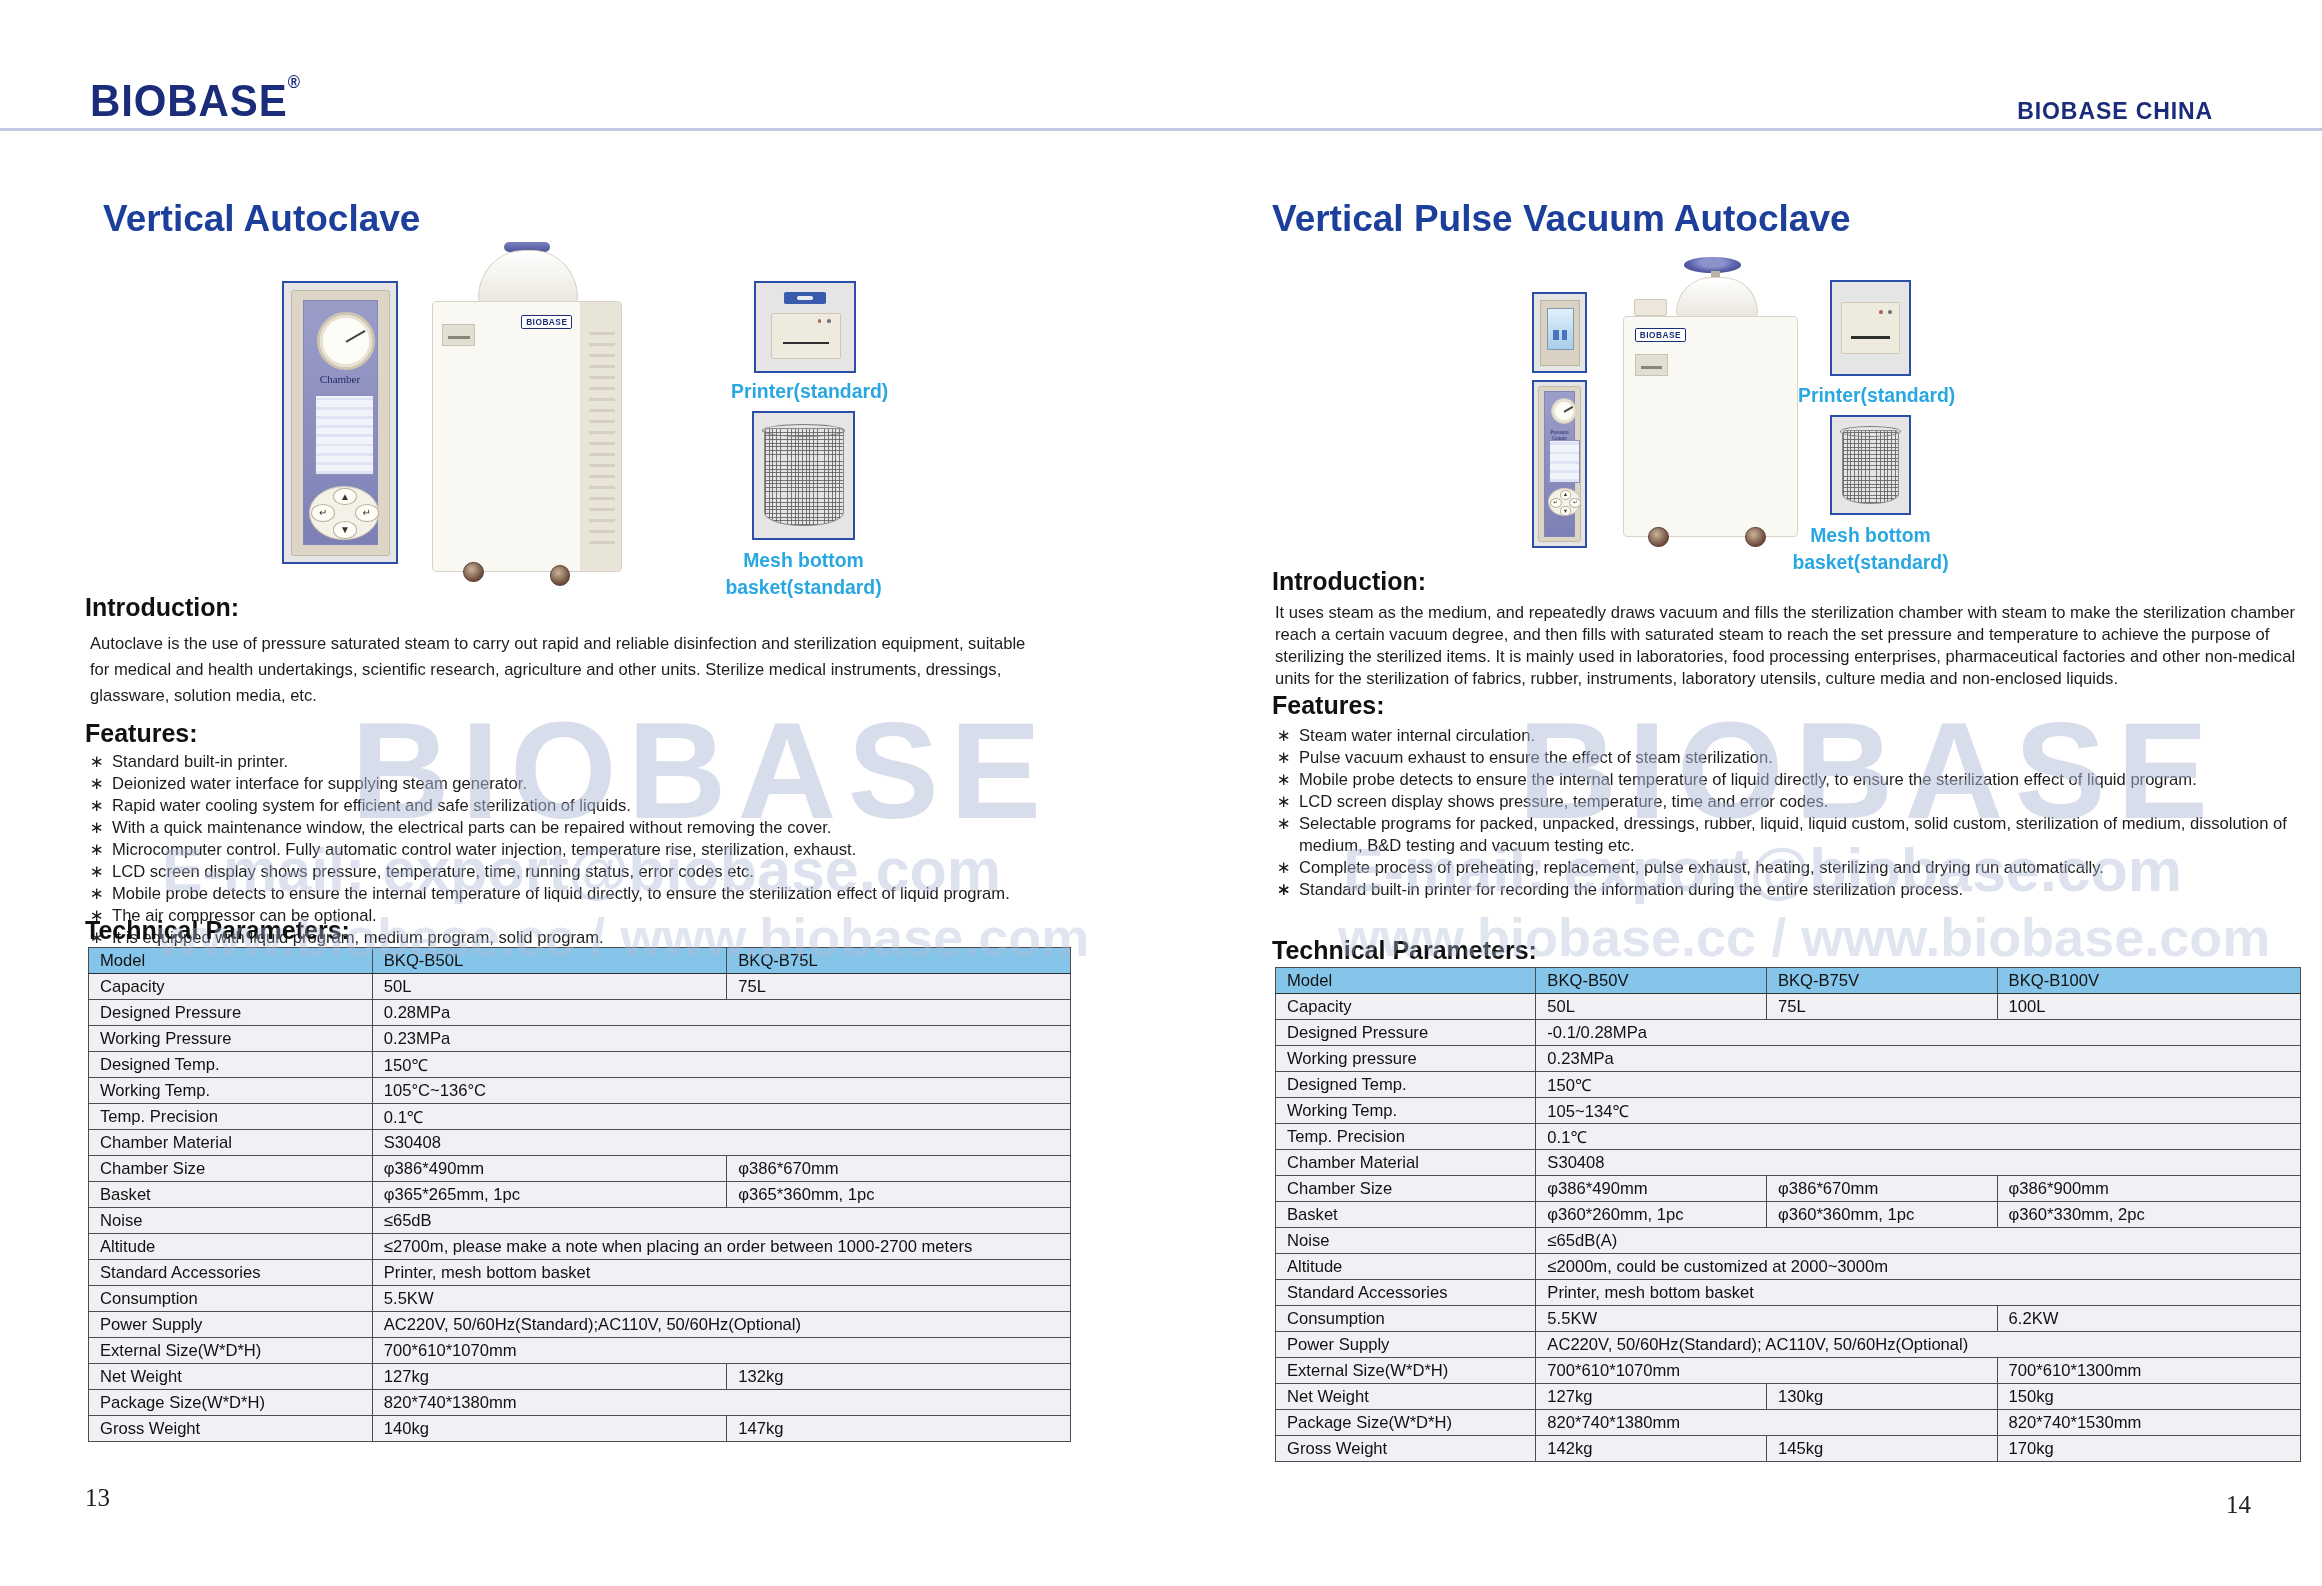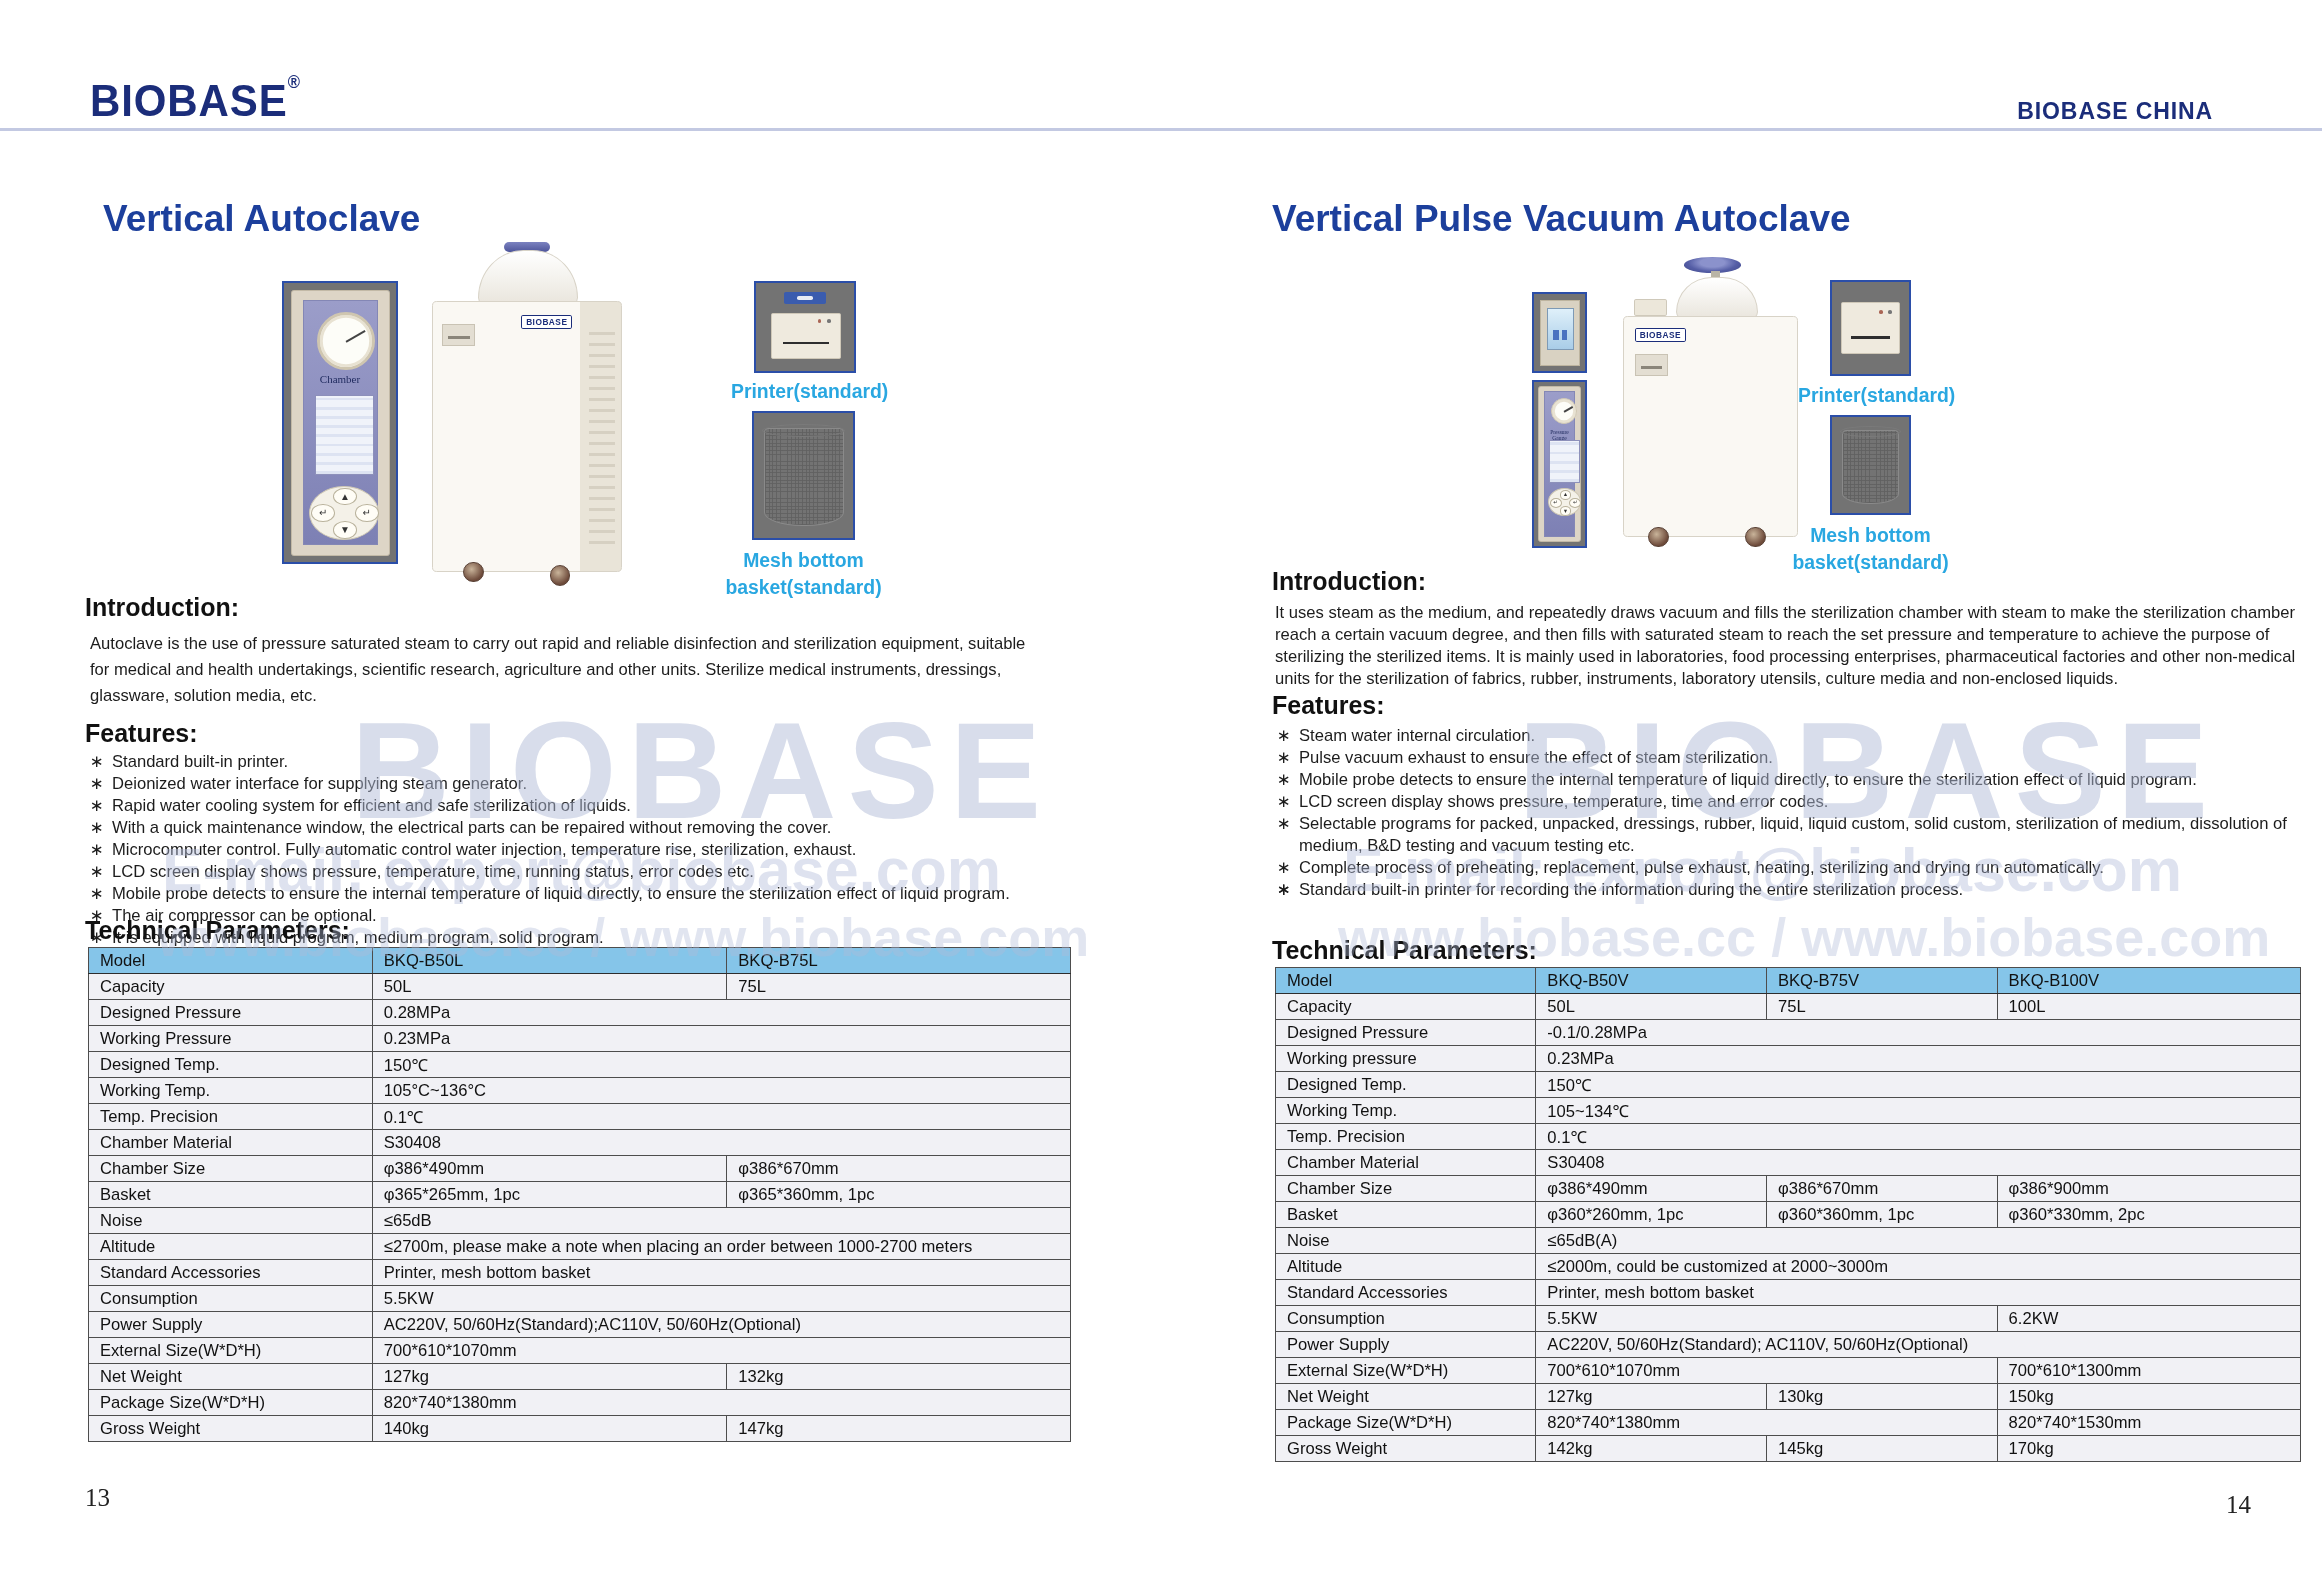--- a/index.html
+++ b/index.html
@@ -34,21 +34,21 @@
 
   
   .tbl-wrap{position:absolute;z-index:2;}
   .tbl-wrap table{border-collapse:collapse;width:100%;table-layout:fixed;border:1.8px solid #2d2d2d;}
   .tbl-wrap th,.tbl-wrap td{border:0.9px solid #4d4d4d;height:25px;padding:0 5.5px 0 11px;
       font-size:16.6px;font-weight:normal;text-align:left;color:#111;overflow:hidden;white-space:nowrap;}
   .tbl-wrap thead th{background:#85c5e9;border-bottom:1.8px solid #2d2d2d;}
   .tbl-wrap tbody td{background:#f1f1f5;}
 
   
-  .frame{position:absolute;border:2.8px solid #2b4ea8;background:#737373;box-sizing:border-box;z-index:2;}
+  .frame{position:absolute;border:2.8px solid #2b4ea8;background:#e5e5e5;box-sizing:border-box;z-index:2;}
 
   
   .cp-outer{position:absolute;inset:6.5px;background:#ddd5c6;border:0.9px solid #c2b9a6;border-radius:2.8px;}
   .cp-inner{position:absolute;inset:9.2px 11px;background:linear-gradient(#9b9dc9,#7d80b4);border:0.9px solid #8487b5;}
   .gauge{position:absolute;border-radius:50%;background:#fdfdf8;border:3.7px solid #cfc6b0;box-shadow:inset 0 0 0 2.8px #e8e2d2;}
   .gauge::after{content:"";position:absolute;left:50%;top:50%;width:42%;height:1.8px;background:#444;transform:rotate(-30deg);transform-origin:left center;}
   .gauge-label{position:absolute;width:100%;text-align:center;color:#1f2a5e;font-family:"Liberation Serif", serif;}
   .lcd{position:absolute;background:repeating-linear-gradient(0deg,#dde3f2 0 2.8px,#f0f3fa 2.8px 9.2px);border:1.8px solid #8d90ba;}
   .btn-cluster{position:absolute;background:#f4f1e8;border-radius:50%;border:0.9px solid #cfc8b4;}
   .pbtn{position:absolute;width:32%;height:30%;background:#fffdf6;border:0.9px solid #b9b29c;border-radius:50%;

